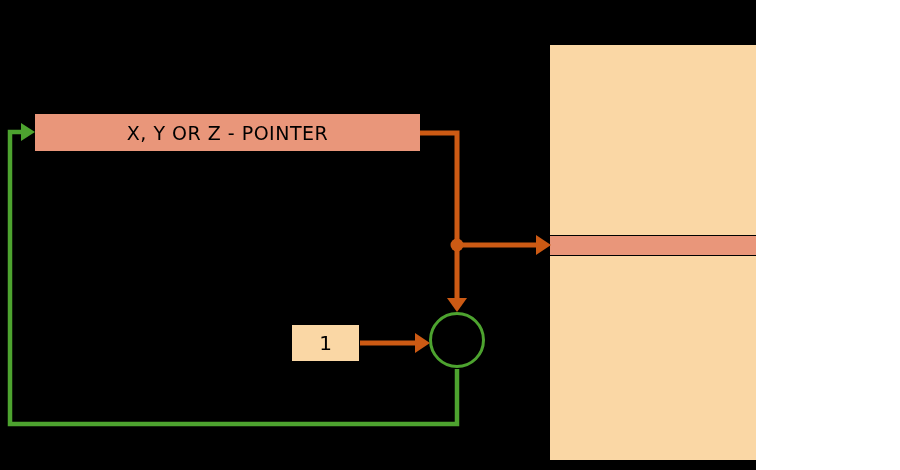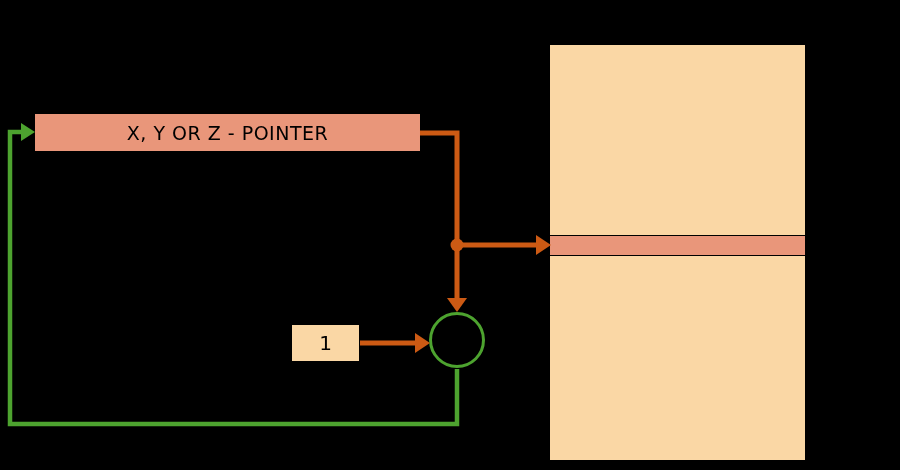--- a/index.html
+++ b/index.html
@@ -1,20 +1,20 @@
 <!DOCTYPE html>
 <html><head>
 <meta charset="utf-8">
 <style>
   html, body { margin: 0; padding: 0; }
   body { font-family: "DejaVu Sans", "Liberation Sans", sans-serif; }
 
   .canvas {
     position: relative;
-    width: 900px;
+    width: 756px;
     height: 470px;
     background: #000000;
     overflow: hidden;
   }
 
   .pointer-box {
     position: absolute;
     left: 35px;
     top: 114px;
     width: 385px;

